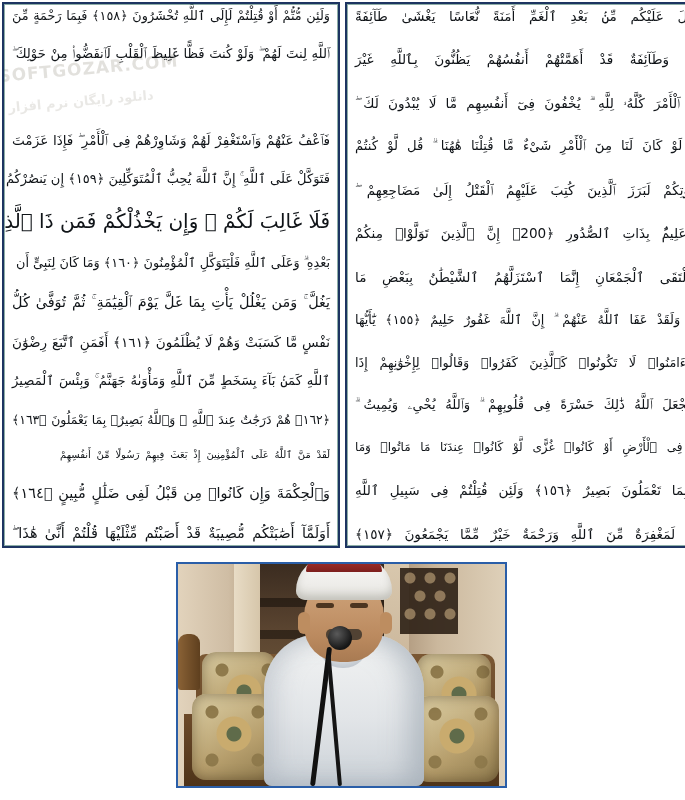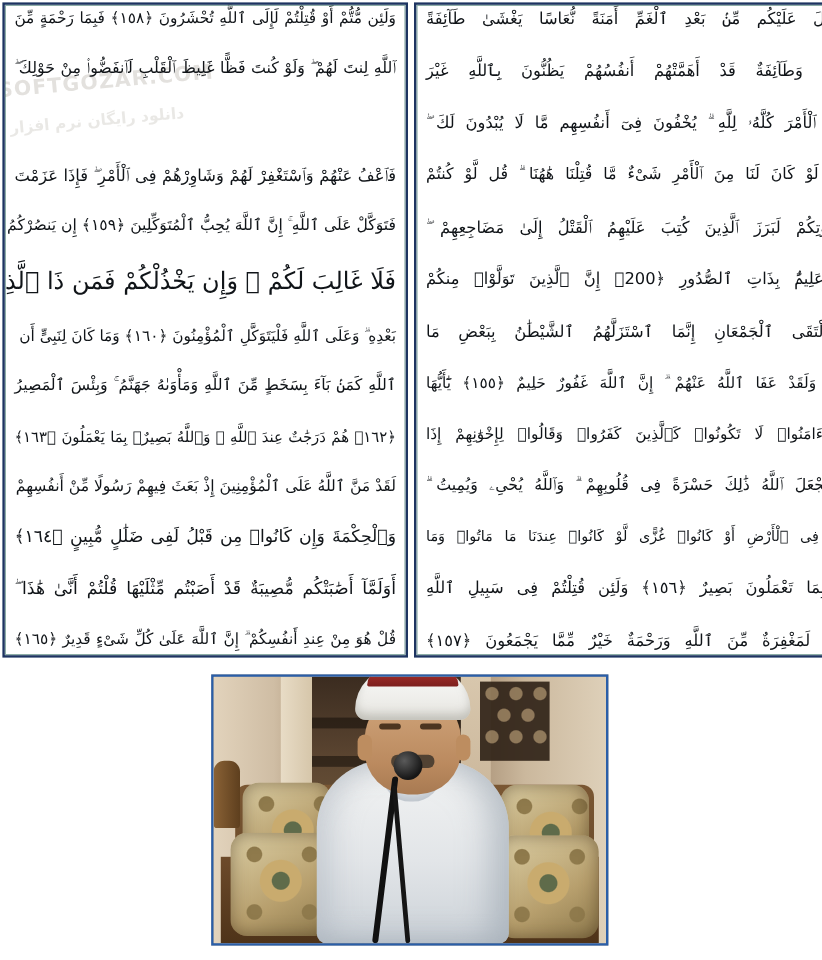--- a/index.html
+++ b/index.html
@@ -232,26 +232,27 @@
   <div class="panel" id="panel-left">
     <div class="watermark">SOFTGOZAR.COM</div>
     <div class="watermark second">دانلود رایگان نرم افزار</div>
     <div class="panel-inner">
       <div class="ayah-line" style="font-size: 12.8px;">وَلَئِن مُّتُّمْ أَوْ قُتِلْتُمْ لَإِلَى ٱللَّهِ تُحْشَرُونَ ﴿١٥٨﴾ فَبِمَا رَحْمَةٍ مِّنَ</div>
       <div class="ayah-line" style="font-size: 13.2px;">ٱللَّهِ لِنتَ لَهُمْ ۖ وَلَوْ كُنتَ فَظًّا غَلِيظَ ٱلْقَلْبِ لَٱنفَضُّوا۟ مِنْ حَوْلِكَ ۖ</div>
       <div class="ayah-line" style="font-size: 13.6px; margin-top: 47px;">فَٱعْفُ عَنْهُمْ وَٱسْتَغْفِرْ لَهُمْ وَشَاوِرْهُمْ فِى ٱلْأَمْرِ ۖ فَإِذَا عَزَمْتَ</div>
       <div class="ayah-line" style="font-size: 13px;">فَتَوَكَّلْ عَلَى ٱللَّهِ ۚ إِنَّ ٱللَّهَ يُحِبُّ ٱلْمُتَوَكِّلِينَ ﴿١٥٩﴾ إِن يَنصُرْكُمُ ٱللَّهُ</div>
       <div class="ayah-line" style="font-size: 20px; margin-left: 10px;">فَلَا غَالِبَ لَكُمْ ۖ وَإِن يَخْذُلْكُمْ فَمَن ذَا ٱلَّذِى يَنصُرُكُم مِّنۢ</div>
       <div class="ayah-line" style="font-size: 12.8px; margin-left: 16px;">بَعْدِهِ ۗ وَعَلَى ٱللَّهِ فَلْيَتَوَكَّلِ ٱلْمُؤْمِنُونَ ﴿١٦٠﴾ وَمَا كَانَ لِنَبِىٍّ أَن</div>
+      <div class="ayah-line">يَغُلَّ ۚ وَمَن يَغْلُلْ يَأْتِ بِمَا غَلَّ يَوْمَ ٱلْقِيَٰمَةِ ۚ ثُمَّ تُوَفَّىٰ كُلُّ</div>
+      <div class="ayah-line" style="font-size: 13.6px;">نَفْسٍ مَّا كَسَبَتْ وَهُمْ لَا يُظْلَمُونَ ﴿١٦١﴾ أَفَمَنِ ٱتَّبَعَ رِضْوَٰنَ</div>
       <div class="ayah-line" style="font-size: 13.2px;">ٱللَّهِ كَمَنۢ بَآءَ بِسَخَطٍ مِّنَ ٱللَّهِ وَمَأْوَىٰهُ جَهَنَّمُ ۚ وَبِئْسَ ٱلْمَصِيرُ</div>
       <div class="ayah-line" style="font-size: 12.4px;">﴿١٦٢﴾ هُمْ دَرَجَٰتٌ عِندَ ٱللَّهِ ۗ وَٱللَّهُ بَصِيرٌۢ بِمَا يَعْمَلُونَ ﴿١٦٣﴾</div>
-      <div class="ayah-line" style="font-size: 13px; margin-left: 48px;">لَقَدْ مَنَّ ٱللَّهُ عَلَى ٱلْمُؤْمِنِينَ إِذْ بَعَثَ فِيهِمْ رَسُولًا مِّنْ أَنفُسِهِمْ</div>
+      <div class="ayah-line" style="font-size: 10px; margin-left: 48px;">لَقَدْ مَنَّ ٱللَّهُ عَلَى ٱلْمُؤْمِنِينَ إِذْ بَعَثَ فِيهِمْ رَسُولًا مِّنْ أَنفُسِهِمْ</div>
       <div class="ayah-line">وَٱلْحِكْمَةَ وَإِن كَانُوا۟ مِن قَبْلُ لَفِى ضَلَٰلٍ مُّبِينٍ ﴿١٦٤﴾</div>
       <div class="ayah-line">أَوَلَمَّآ أَصَٰبَتْكُم مُّصِيبَةٌ قَدْ أَصَبْتُم مِّثْلَيْهَا قُلْتُمْ أَنَّىٰ هَٰذَا ۖ</div>
-      <div class="ayah-line" style="font-size: 12.8px;">قُلْ هُوَ مِنْ عِندِ أَنفُسِكُمْ ۗ إِنَّ ٱللَّهَ عَلَىٰ كُلِّ شَىْءٍ قَدِيرٌ ﴿١٦٥﴾</div>
     </div>
   </div>
 
   <div class="panel" id="panel-right">
     <div class="panel-inner">
       <div class="ayah-line">ثُمَّ أَنزَلَ عَلَيْكُم مِّنۢ بَعْدِ ٱلْغَمِّ أَمَنَةً نُّعَاسًا يَغْشَىٰ طَآئِفَةً</div>
       <div class="ayah-line">مِّنكُمْ ۖ وَطَآئِفَةٌ قَدْ أَهَمَّتْهُمْ أَنفُسُهُمْ يَظُنُّونَ بِٱللَّهِ غَيْرَ</div>
       <div class="ayah-line">قُلْ إِنَّ ٱلْأَمْرَ كُلَّهُۥ لِلَّهِ ۗ يُخْفُونَ فِىٓ أَنفُسِهِم مَّا لَا يُبْدُونَ لَكَ ۖ</div>
       <div class="ayah-line" style="font-size: 13.2px;">يَقُولُونَ لَوْ كَانَ لَنَا مِنَ ٱلْأَمْرِ شَىْءٌ مَّا قُتِلْنَا هَٰهُنَا ۗ قُل لَّوْ كُنتُمْ</div>
       <div class="ayah-line">فِى بُيُوتِكُمْ لَبَرَزَ ٱلَّذِينَ كُتِبَ عَلَيْهِمُ ٱلْقَتْلُ إِلَىٰ مَضَاجِعِهِمْ ۖ</div>

